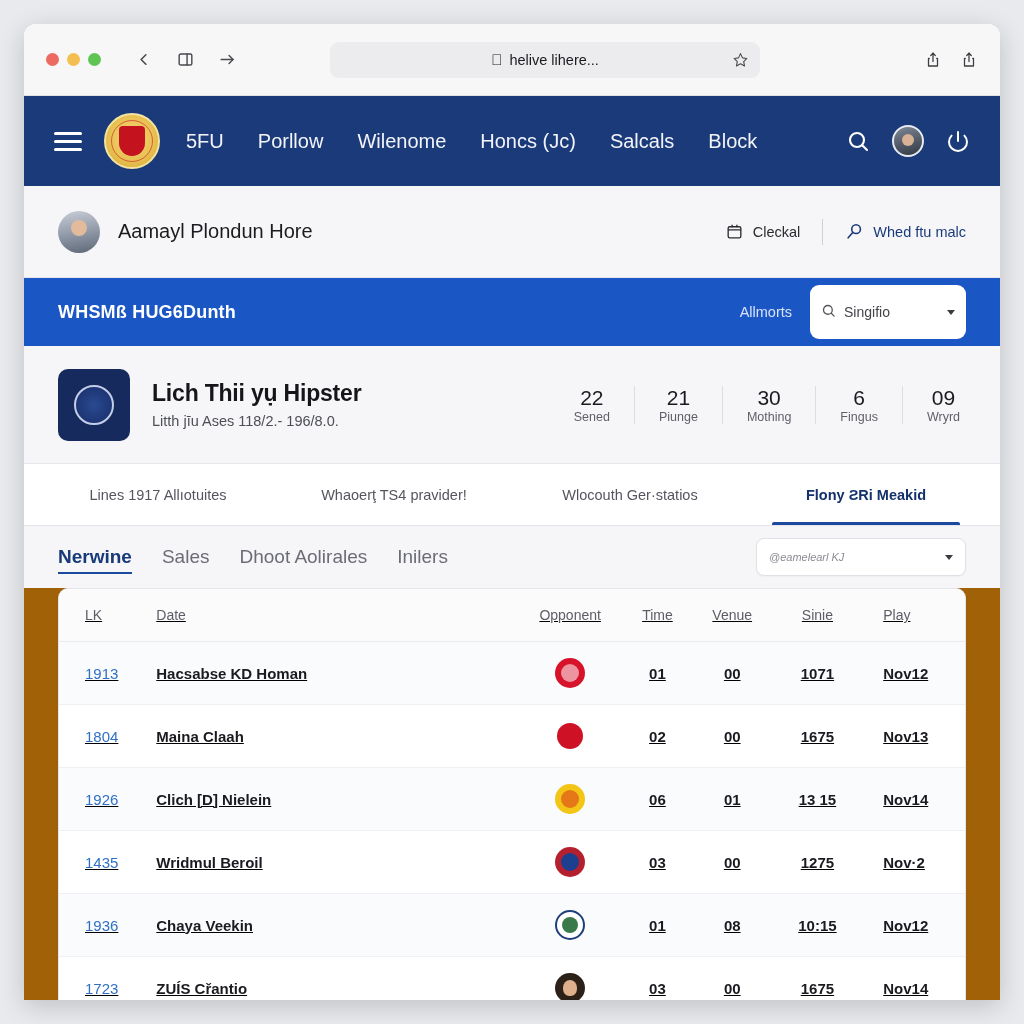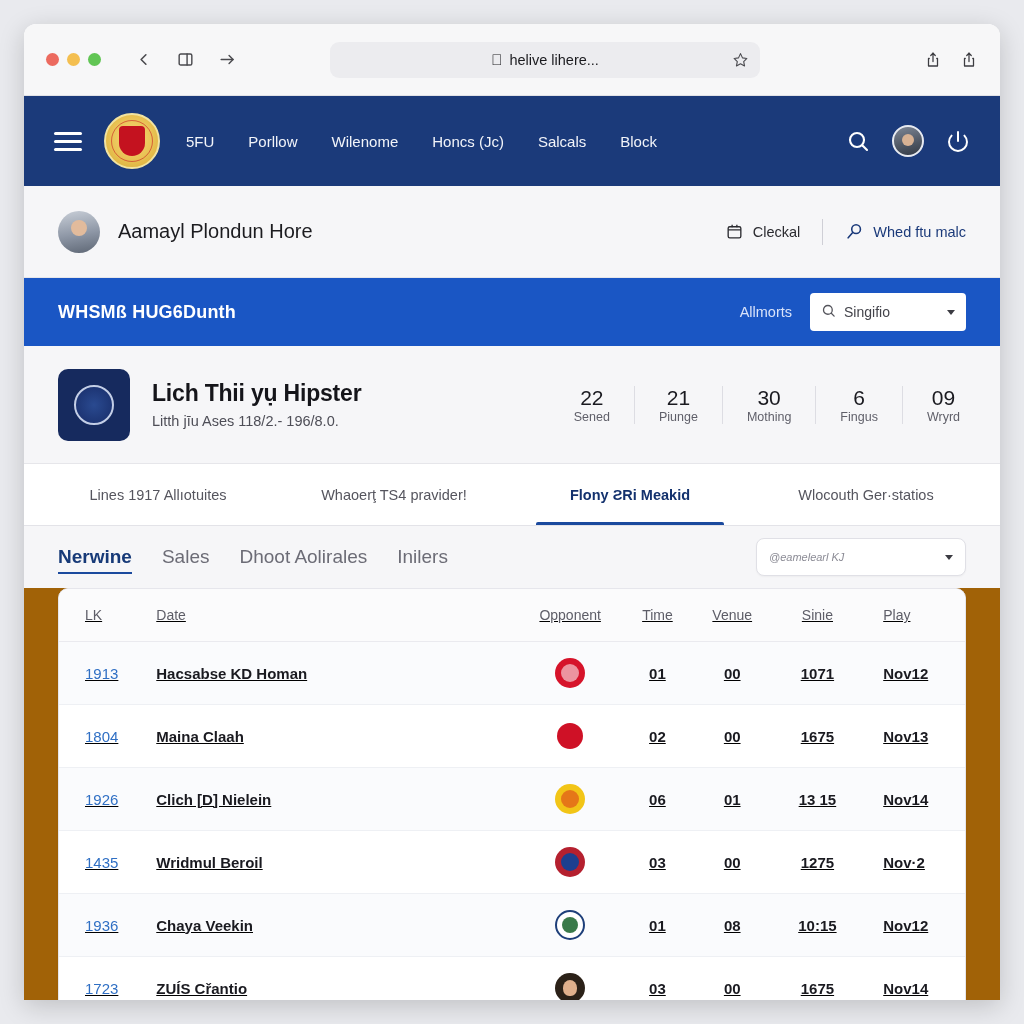--- a/index.html
+++ b/index.html
@@ -101,21 +101,21 @@
     border-radius: 4px 4px 13px 13px;
   }
   .crest::after {
     content: "";
     position: absolute; inset: 5px;
     border-radius: 50%;
     border: 1.5px solid rgba(196,18,31,.55);
   }
 
   .nav-links { display: flex; align-items: center; gap: 34px; }
-  .nav-link { color: #f2f4f9; font-size: 15px; white-space: nowrap; }
+  .nav-link { color: #f2f4f9; font-size: 20px; white-space: nowrap; }
 
   .navy-right { margin-left: auto; display: flex; align-items: center; gap: 22px; }
   .navy-right svg { width: 24px; height: 24px; color: #fff; display: block; }
   .nav-avatar {
     width: 32px; height: 32px; border-radius: 50%;
     background: linear-gradient(165deg, #7e8796 0%, #4e5663 60%, #343b46 100%);
     border: 2px solid #e7eaf1;
     position: relative; overflow: hidden;
   }
   .nav-avatar::after {
@@ -159,22 +159,22 @@
     height: 68px;
     background: #1a56c4;
     display: flex;
     align-items: center;
     padding: 0 34px;
   }
   .bluebar-title { color: #fff; font-size: 18px; font-weight: bold; letter-spacing: .2px; }
   .bluebar-right { margin-left: auto; display: flex; align-items: center; gap: 18px; }
   .bluebar-link { color: #d9e3fa; font-size: 14.5px; }
   .search-select {
-    width: 156px; height: 38px;
-    background: #fff; border-radius: 4px;
+    width: 156px; height: 54px;
+    background: #fff; border-radius: 9px;
     display: flex; align-items: center;
     padding: 0 11px; gap: 8px;
     position: relative;
   }
   .search-select svg { width: 15px; height: 15px; color: #55555c; flex: 0 0 auto; }
   .search-select .val { font-size: 14px; color: #43434a; }
   .caret {
     margin-left: auto;
     width: 0; height: 0;
     border-left: 4.5px solid transparent;
@@ -502,22 +502,22 @@
         <div class="stat">
           <span class="stat-value">09</span>
           <span class="stat-label">Wryrd</span>
         </div>
       </div>
     </div>
 
     <div class="maintabs">
       <div class="mtab">Lines 1917 Allıotuites</div>
       <div class="mtab">Whaoerţ TS4 pravider!</div>
+      <div class="mtab">Wlocouth Ger·statios</div>
       <div class="mtab active">Flony ƧRi Meakid</div>
-      <div class="mtab">Wlocouth Ger·statios</div>
     </div>
 
     <div class="subtabs">
       <div class="subtab-list">
         <div class="stab active">Nerwine</div>
         <div class="stab">Sales</div>
         <div class="stab">Dhoot Aolirales</div>
         <div class="stab">Inilers</div>
       </div>
       <div class="sub-select">

